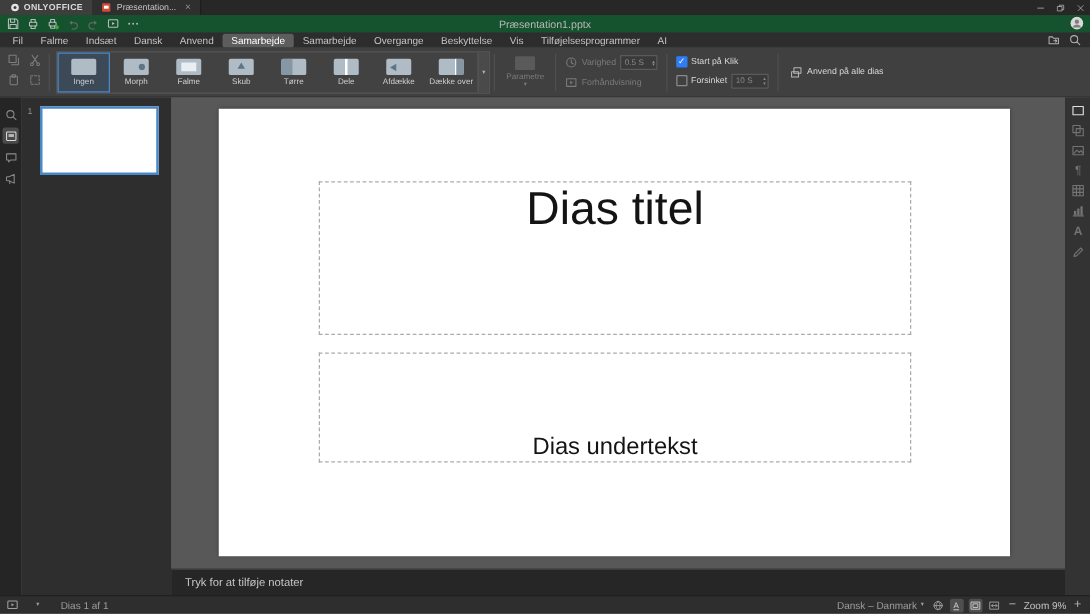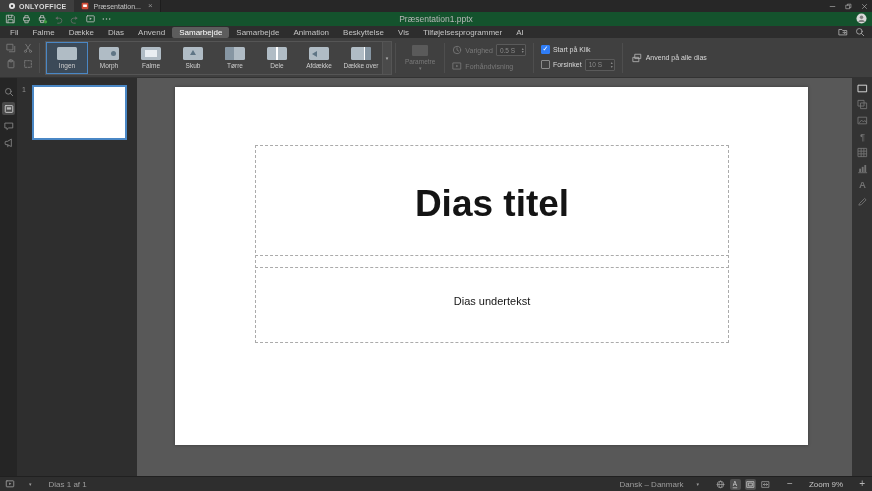--- a/index.html
+++ b/index.html
@@ -108,43 +108,43 @@
   #thumb-panel { position:absolute; left:17px; top:0; bottom:0; width:120px; background:#2e2e2e; }
   #thumb-num { position:absolute; left:5px; top:8px; font-size:7px; color:#8f8f8f; }
   #thumb-slide { position:absolute; left:15px; top:7px; width:95px; height:55px;
                  background:#ffffff; border:2px solid #4a87c5; }
 
   #editor { position:absolute; left:137px; right:20px; top:0; height:377px; background:#585858; }
   #slide { position:absolute; left:38px; top:9px; width:633px; height:358px; background:#ffffff;
            box-shadow:0 0 3px rgba(0,0,0,.35); }
   .ph { position:absolute; left:80px; width:474px; border:1px dashed #ababab;
         display:flex; justify-content:center; color:#141414; }
-  #ph-title { top:58px; height:123px; align-items:center; font-size:37px; padding-bottom:5px;font-weight:bold; }
-  #ph-subtitle { top:168px; height:88px; align-items:center; font-size:11px; padding-top:4px; }
+  #ph-title { top:58px; height:123px; align-items:flex-start; font-size:37px; padding-bottom:5px; }
+  #ph-subtitle { top:195px; height:88px; align-items:flex-end; font-size:19px; padding-top:4px; }
 
   #scroll-btns { position:absolute; right:1px; bottom:22px; width:11px; display:flex;
                  flex-direction:column; gap:2px; }
   .scr { width:11px; height:11px; background:#3f3f3f; border:1px solid #555; color:#9a9a9a;
          font-size:5px; display:flex; align-items:center; justify-content:center; }
 
   #notes { position:absolute; left:137px; right:20px; top:377px; height:21px; background:#262626;
            border-top:1px solid #3c3c3c; display:flex; align-items:center; padding-left:11px;
            font-size:9px; color:#c6c6c6; }
 
   #right-strip { position:absolute; right:0; top:0; bottom:0; width:20px; background:#333333;
                  display:flex; flex-direction:column; align-items:center; padding-top:5px; gap:5px; }
   .rs-btn { width:11px; height:11px; color:#737373; }
   .rs-btn.active { color:#e0e0e0; }
 
   
   #statusbar { bottom:0; height:15px; background:#2e2e2e; border-top:1px solid #202020;
                font-size:8px; color:#9d9d9d; }
   #sb-left { display:flex; align-items:center; gap:14px; padding-left:5px; }
   #sb-left .sbi { width:10px; height:10px; color:#a0a0a0; }
-  #sb-right { margin-left:auto; display:flex; align-items:center; gap:16px; padding-right:7px; }
+  #sb-right { margin-left:auto; display:flex; align-items:center; gap:6px; padding-right:7px; }
   .sb-ic { width:11px; height:11px; padding:1px; color:#a0a0a0; border-radius:2px; }
   .sb-ic.pressed { background:#4f4f4f; color:#d0d0d0; }
   .zoom-btn { color:#b5b5b5; font-size:10px; line-height:10px; }
   #zoom-label { color:#c4c4c4; }
 </style>
 </head>
 <body>
 
 <div class="row" id="titlebar">
   <div id="app-logo-btn">
@@ -246,26 +246,26 @@
         <circle cx="6" cy="4.7" r="1.9" fill="#7e7e7e" stroke="none"></circle>
         <path d="M2.3 9.8c.8-1.7 2.1-2.5 3.7-2.5s2.9.8 3.7 2.5z" fill="#7e7e7e" stroke="none"></path>
       </svg>
     </span>
 </div>
 
 <div class="row" id="menubar">
   <div id="menu-tabs">
       <div class="mtab">Fil</div>
       <div class="mtab">Falme</div>
-      <div class="mtab">Dække</div>
-      <div class="mtab">Dias</div>
+      <div class="mtab">Indsæt</div>
+      <div class="mtab">Dansk</div>
       <div class="mtab">Anvend</div>
       <div class="mtab active">Samarbejde</div>
       <div class="mtab">Samarbejde</div>
-      <div class="mtab">Animation</div>
+      <div class="mtab">Overgange</div>
       <div class="mtab">Beskyttelse</div>
       <div class="mtab">Vis</div>
       <div class="mtab">Tilføjelsesprogrammer</div>
       <div class="mtab">AI</div>
     </div>
   <div id="menu-right">
       <span class="mi">
         <svg class="ic" viewBox="0 0 12 12">
           <path d="M1.5 3h3.2l1 1.3h4.8v5.2h-9z"></path>
           <path d="M6 6.8h3M7.8 5.6 9 6.8 7.8 8"></path>
@@ -470,20 +470,23 @@
         <span>Dias undertekst</span>
       </div>
     </div>
   </div>
 
   <div id="scroll-btns">
     <div class="scr">▲</div>
     <div class="scr">▼</div>
   </div>
 
+  <div id="notes">
+    <span>Tryk for at tilføje notater</span>
+  </div>
 
   <div id="right-strip">
       <span class="rs-btn active">
         <svg class="ic" viewBox="0 0 12 12">
           <rect x="1.5" y="2.4" width="9" height="7.2"></rect>
         </svg>
       </span>
       <span class="rs-btn">
         <svg class="ic" viewBox="0 0 12 12">
           <rect x="1.5" y="1.5" width="6.2" height="6.2"></rect>

